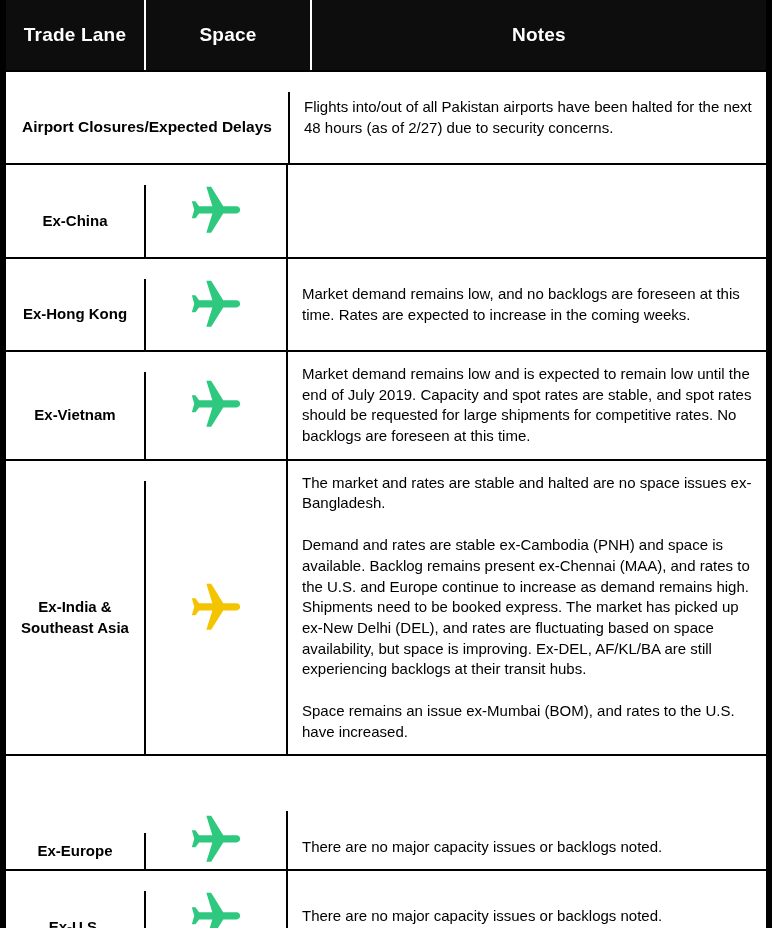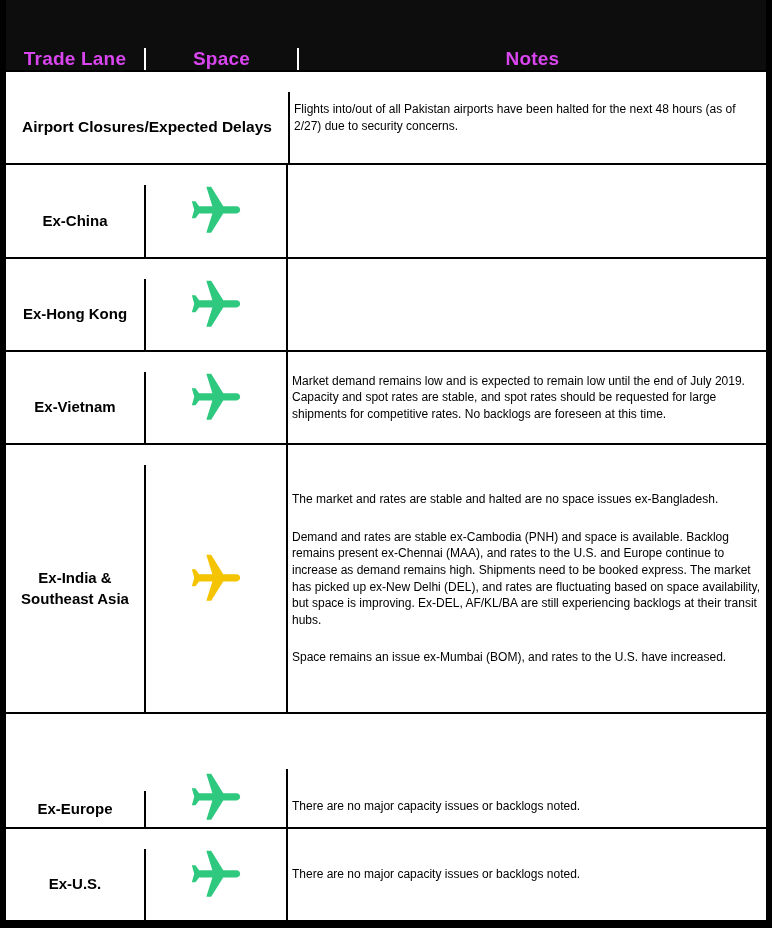--- a/index.html
+++ b/index.html
@@ -12,33 +12,32 @@
     border-right: 6px solid #000;
     border-bottom: 12px solid #000;
     background: #fff;
   }
 
   
   .thead {
     display: flex;
     background: #0d0d0d;
     height: 70px;
-    color: #d946ef;
-    align-items: flex-end;
+    color: #ffffff;
   }
   .th {
     display: flex;
     align-items: center;
     justify-content: center;
     font-weight: bold;
     font-size: 19px;
     letter-spacing: 0.2px;
   }
   .th-lane  { width: 140px; border-right: 2px solid #fff; }
-  .th-space { width: 153px; border-right: 2px solid #fff; }
+  .th-space { width: 166px; border-right: 2px solid #fff; }
   .th-notes { flex: 1; }
 
   
   .trow {
     display: flex;
     border-top: 2px solid #000;
     background: #fff;
   }
   .trow:first-of-type { border-top: none; }
 
@@ -64,22 +63,22 @@
     border-right: 2px solid #000;
     display: flex;
     align-items: center;
     justify-content: center;
   }
   .cell-notes {
     flex: 1;
     display: flex;
     flex-direction: column;
     justify-content: center;
-    padding: 12px 4px;
-    font-size: 12px;
+    padding: 12px 14px;
+    font-size: 15px;
     line-height: 1.38;
   }
   .cell-notes p { margin: 0; }
   .cell-notes p + p { margin-top: 21px; }
 
   
   .r0 { min-height: 93px; }
   .r1 { min-height: 94px; }
   .r2 { min-height: 93px; }
   .r3 { min-height: 93px; }
@@ -123,20 +122,23 @@
   </div>
 
   <div class="trow r2">
     <div class="cell-lane">Ex-Hong Kong</div>
     <div class="cell-space">
       <span class="plane plane-green">
         <svg viewBox="0 0 24 24" width="58" height="58" aria-hidden="true">
           <path fill="currentColor" transform="rotate(90 12 12)" d="M21 16v-2l-8-5V3.5C13 2.67 12.33 2 11.5 2S10 2.67 10 3.5V9l-8 5v2l8-2.5V19l-2 1.5V22l3.5-1 3.5 1v-1.5L13 19v-5.5L21 16z"></path>
         </svg>
       </span>
+    </div>
+    <div class="cell-notes">
+      <p>Market demand remains low, and no backlogs are foreseen at this time. Rates are expected to increase in the coming weeks.</p>
     </div>
   </div>
 
   <div class="trow r3">
     <div class="cell-lane">Ex-Vietnam</div>
     <div class="cell-space">
       <span class="plane plane-green">
         <svg viewBox="0 0 24 24" width="58" height="58" aria-hidden="true">
           <path fill="currentColor" transform="rotate(90 12 12)" d="M21 16v-2l-8-5V3.5C13 2.67 12.33 2 11.5 2S10 2.67 10 3.5V9l-8 5v2l8-2.5V19l-2 1.5V22l3.5-1 3.5 1v-1.5L13 19v-5.5L21 16z"></path>
         </svg>

